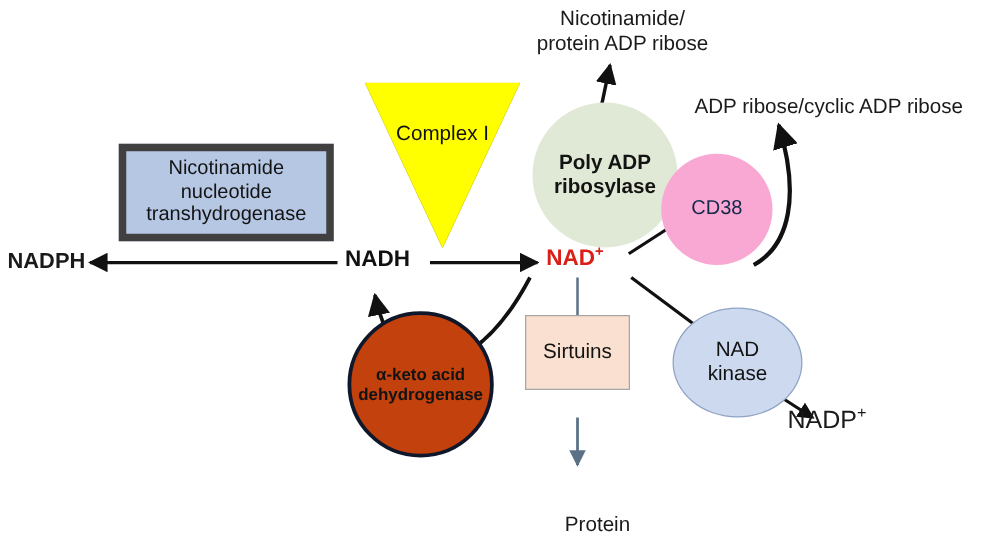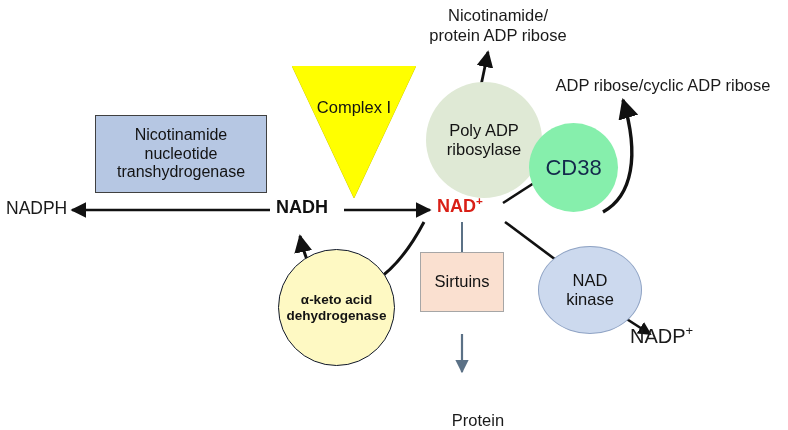--- a/index.html
+++ b/index.html
@@ -43,21 +43,21 @@
     font-size: 16.5px;
     color: #1a1a1a;
     white-space: pre-line;
   }
 
   
   .box-nnt {
     left: 95px; top: 115px;
     width: 172px; height: 78px;
     background: #b6c7e3;
-    border: 1px solid #404040;
+    border: 6px solid #404040;
     font-size: 16px;
     color: #131313;
   }
   
   .tri-complex1 {
     left: 292px; top: 66px;
     width: 124px; height: 132px;
     background: #ffff00;
     border: 0;
     clip-path: polygon(0% 0%, 100% 0%, 50% 100%);
@@ -79,41 +79,41 @@
     border-radius: 50%;
     background: #dfe9d5;
     font-size: 16.5px;
     color: #131313;
   }
   
   .circ-cd38 {
     left: 529px; top: 123px;
     width: 89px; height: 89px;
     border-radius: 50%;
-    background: #86efac;
-    font-size: 22px;
+    background: #f9a8d4;
+    font-size: 16px;
     color: #13294b;
     text-align: center;
   }
   
   .box-sirtuins {
     left: 420px; top: 252px;
     width: 84px; height: 60px;
     background: #fae0d0;
     border: 1px solid #a6a6a6;
     font-size: 16.5px;
     color: #131313;
   }
   
   .circ-akg {
     left: 278px; top: 249px;
     width: 117px; height: 117px;
     border-radius: 50%;
-    background: #fef9c3;
-    border: 1px solid #0f172a;
+    background: #c2410c;
+    border: 3px solid #0f172a;
     font-size: 13.5px;
     font-weight: bold;
     color: #131313;
   }
   
   .ell-nadk {
     left: 538px; top: 246px;
     width: 104px; height: 88px;
     border-radius: 50%;
     background: #ccd9ee;
@@ -124,21 +124,21 @@
 
   
   .met {
     position: absolute;
     font-weight: bold;
     font-size: 18px;
     white-space: nowrap;
   }
   .met-nadph {
     left: 6px; top: 198px;
-    font-weight: normal;
+    font-weight: bold;
     font-size: 17.5px;
     color: #1a1a1a;
   }
   .met-nadh {
     left: 276px; top: 197px;
     color: #111111;
   }
   .met-nad {
     left: 437px; top: 196px;
     color: #d91f16;
@@ -203,21 +203,21 @@
   </div>
 
   <svg class="tri-outline" viewBox="0 0 124 132" width="124" height="132">
     <polygon points="1,1 123,1 62,131" fill="none" stroke="#c9c300" stroke-width="1.6"></polygon>
   </svg>
   <div class="node tri-complex1">
     <span>Complex I</span>
   </div>
 
   <div class="node circ-parp">
-    <span style="white-space: pre-line;">Poly ADP
+    <span style="white-space: pre-line; font-weight: bold;">Poly ADP
 ribosylase</span>
   </div>
 
   <div class="node circ-cd38">
     <span>CD38</span>
   </div>
 
   <div class="node box-sirtuins">
     <span>Sirtuins</span>
   </div>

